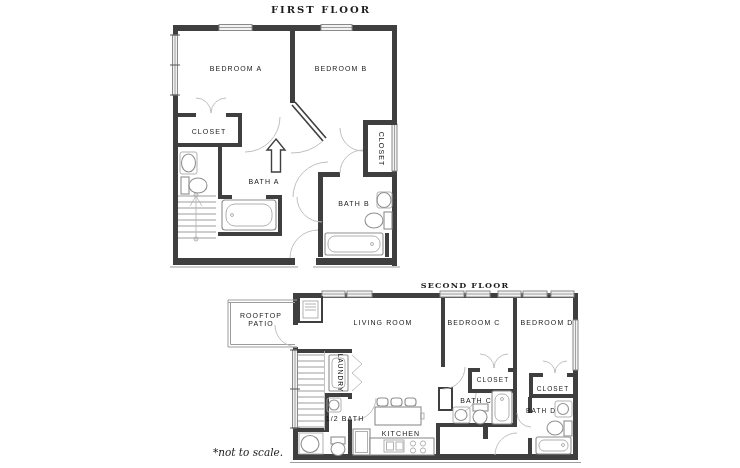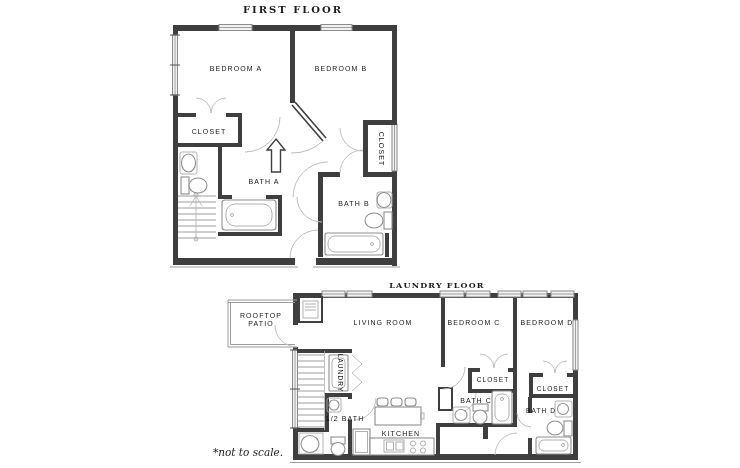--- a/index.html
+++ b/index.html
@@ -21,21 +21,21 @@
   .leaf{stroke:#3f3f3f;stroke-width:1.6;}
   .arrowup{fill:#ffffff;stroke:#3f3f3f;stroke-width:1.4;}
 
   
   .rlabel{position:absolute;transform:translate(-50%,-50%);
           font-size:7px;letter-spacing:1.1px;color:#161616;white-space:nowrap;}
   .rlabel.vert{transform:translate(-50%,-50%) rotate(90deg);}
   .rlabel.wrap{white-space:normal;width:56px;text-align:center;line-height:1.2;}
   .ftitle{position:absolute;transform:translate(-50%,-50%);
           font-family:"DejaVu Serif","Liberation Serif",serif;font-weight:bold;color:#1c1c1c;
-          white-space:nowrap;}
+          white-space:nowrap;margin-left:28px;}
   .ftitle.first{font-size:10px;letter-spacing:2px;}
   .ftitle.second{font-size:8px;letter-spacing:1.2px;}
   .footnote{position:absolute;transform:translate(-50%,-50%);
             font-family:"DejaVu Serif","Liberation Serif",serif;font-style:italic;
             font-size:10.5px;color:#1c1c1c;white-space:nowrap;}
 </style>
 </head>
 <body>
 
 <div id="canvas">
@@ -343,21 +343,21 @@
 
 <div class="ftitle first" style="left:293px;top:9px;">FIRST FLOOR</div>
 
 <div class="rlabel" style="left:236px;top:68px;">BEDROOM A</div>
 <div class="rlabel" style="left:341px;top:68px;">BEDROOM B</div>
 <div class="rlabel" style="left:209px;top:131px;">CLOSET</div>
 <div class="rlabel" style="left:264px;top:181px;">BATH A</div>
 <div class="rlabel vert" style="left:381px;top:149px;">CLOSET</div>
 <div class="rlabel" style="left:354px;top:203px;">BATH B</div>
 
-<div class="ftitle second" style="left:437px;top:285px;">LAUNDRY FLOOR</div>
+<div class="ftitle second" style="left:437px;top:285px;">SECOND FLOOR</div>
 
 <div class="rlabel wrap" style="left:261px;top:320px;">ROOFTOP PATIO</div>
 <div class="rlabel" style="left:383px;top:322px;">LIVING ROOM</div>
 <div class="rlabel" style="left:474px;top:322px;">BEDROOM C</div>
 <div class="rlabel" style="left:547px;top:322px;">BEDROOM D</div>
 <div class="rlabel vert" style="left:340px;top:373px;font-size:6.5px;">LAUNDRY</div>
 <div class="rlabel" style="left:345px;top:418px;">1/2 BATH</div>
 <div class="rlabel" style="left:401px;top:433px;">KITCHEN</div>
 <div class="rlabel" style="left:476px;top:400px;">BATH C</div>
 <div class="rlabel" style="left:493px;top:379px;font-size:6.5px;">CLOSET</div>

